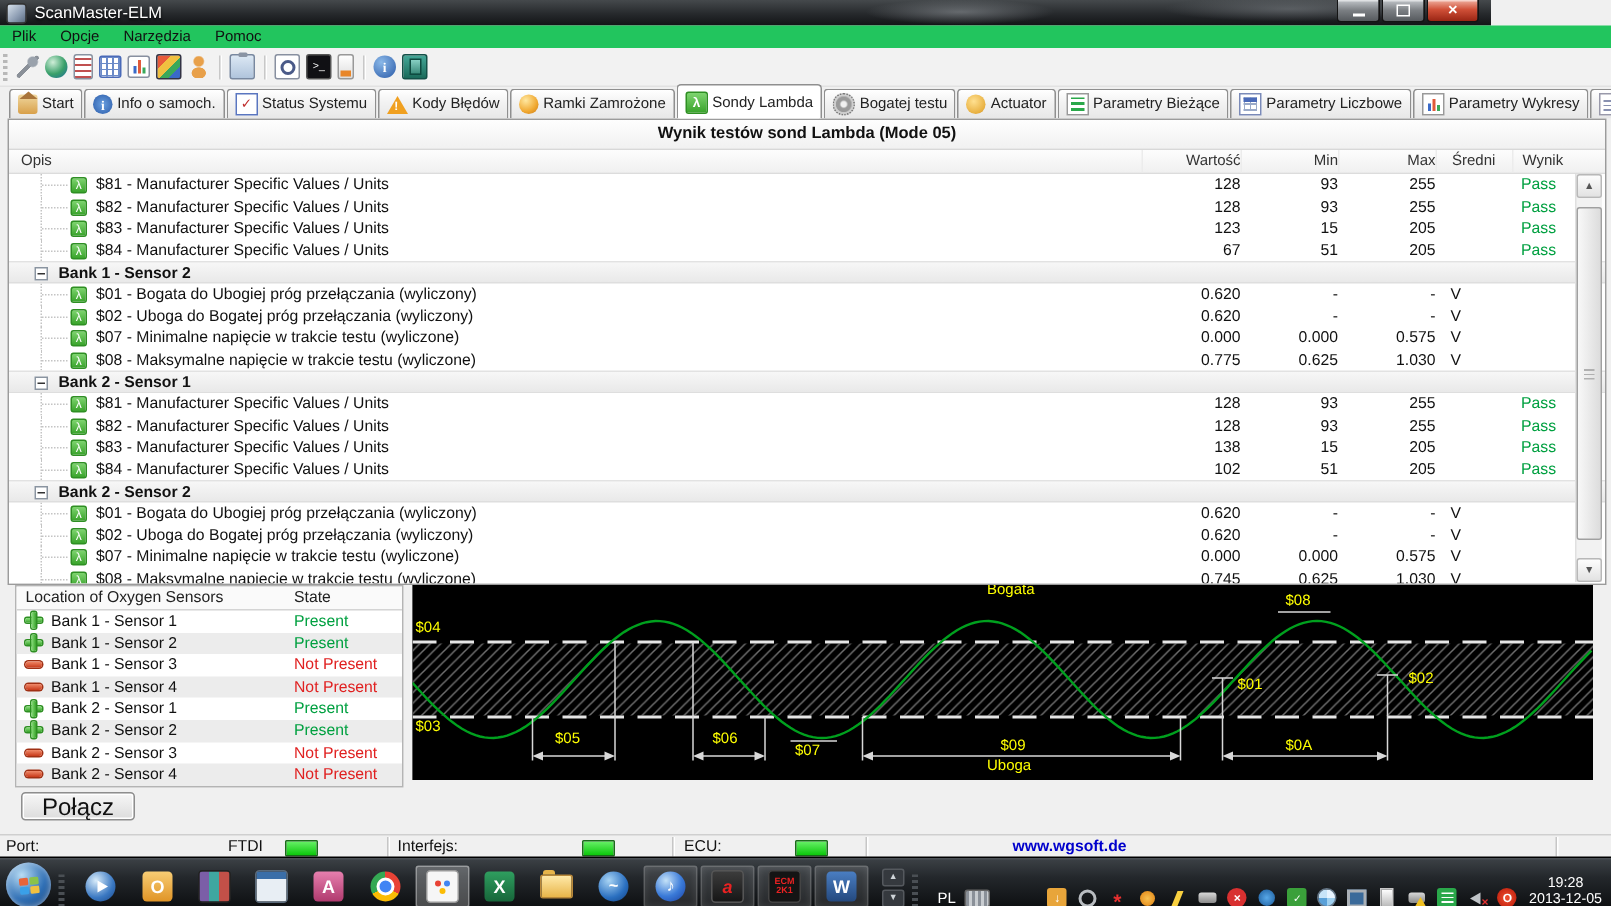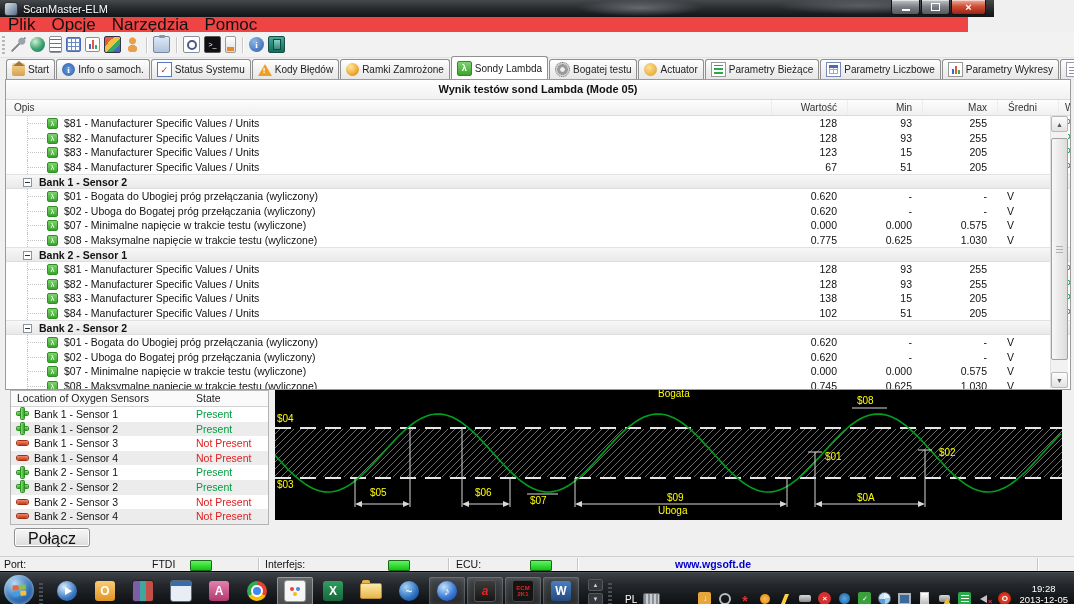--- a/index.html
+++ b/index.html
@@ -17,22 +17,22 @@
   .win-title{font-size:11px;text-shadow:0 1px 2px #000;}
   .winbtns{position:absolute;right:8px;top:0;display:flex;gap:1px;}
   .wb{width:27px;height:14px;border:1px solid #141414;border-top:none;border-radius:0 0 3px 3px;
     background:linear-gradient(#c2c6ca,#7a7e82 50%,#565a5e);box-shadow:inset 0 1px 0 rgba(255,255,255,.5);
     display:flex;align-items:center;justify-content:center;}
   .wb.close{width:33px;background:linear-gradient(#f0b0a0,#d05038 45%,#9a2514);}
   .wb.min::before{content:"";width:8px;height:2px;background:#fff;margin-top:5px;}
   .wb.res::before{content:"";width:7px;height:6px;border:1px solid #fff;}
   .wb.close::before{content:"×";color:#fff;font-size:11px;font-weight:bold;line-height:1;}
   
-  .menubar{position:absolute;left:0;top:17px;width:968px;height:15px;display:flex;align-items:center;
-    background:#ef4444;font-size:17px;color:#111;}
+  .menubar{position:absolute;left:0;top:17px;width:1074px;height:15px;display:flex;align-items:center;
+    background:#22c55e;font-size:10px;color:#111;}
   .menu-item{padding:0 8px;height:15px;line-height:15px;cursor:default;}
   .toolbar{position:absolute;left:0;top:32px;width:1074px;height:25px;background:#f2f2f2;
     display:flex;align-items:center;border-bottom:1px solid #e2e2e2;}
   .grip{width:3px;height:18px;margin:0 4px 0 2px;
     background:repeating-linear-gradient(0deg,#b8b8b8 0 2px,transparent 2px 4px);}
   .tb-sep{width:1px;height:16px;background:#c8c8c8;margin:0 4px;box-shadow:1px 0 0 #fff;}
   .tbi{width:15px;height:15px;margin:0 2px;position:relative;border-radius:2px;flex:none;
     display:flex;align-items:center;justify-content:center;}
   .tbi-connect{background:radial-gradient(circle at 72% 28%,#9aa2ac 0 3px,transparent 4px),
     linear-gradient(135deg,transparent 44%,#8a9098 44% 56%,transparent 56%);}
@@ -95,21 +95,21 @@
     linear-gradient(#3a6ac8,#3a6ac8),linear-gradient(#e05a3a,#e05a3a),linear-gradient(#3aa85a,#3aa85a);
     background-size:2px 5px,2px 8px,2px 4px;background-position:1px bottom,4px bottom,7px bottom;background-repeat:no-repeat;}
   .ti-config{background:#fff;border:1px solid #99a;}
   .ti-config::before{content:"";width:8px;height:9px;background:repeating-linear-gradient(0deg,#8890b0 0 1px,transparent 1px 3px);}
   .ti-config::after{content:"";position:absolute;right:0;bottom:0;width:4px;height:4px;border-radius:50%;background:#d03030;}
   
   .results-panel{position:absolute;left:5px;top:79px;width:1064px;height:309px;background:#fff;
     border:1px solid #9b9b9b;overflow:hidden;z-index:2;}
   .panel-title{height:19px;line-height:19px;text-align:center;font-weight:bold;font-size:11px;color:#111;
     background:linear-gradient(#fefefe,#f1f1f1);border-bottom:1px solid #d8d8d8;}
-  .rgrid{display:grid;grid-template-columns:755px 66px 65px 65px 51px 60px;gap:10px;}
+  .rgrid{display:grid;grid-template-columns:755px 66px 65px 65px 51px 60px;}
   .grid-head{height:15px;line-height:15px;background:linear-gradient(#fdfdfd,#f0f0f0);
     border-bottom:1px solid #dcdcdc;font-size:10px;color:#333;}
   .grid-head .cell{border-left:1px solid #ececec;}
   .grid-head .ch-desc{border-left:none;padding-left:8px;}
   .cw,.cm,.cx{text-align:right;}
   .cs{padding-left:10px;}
   .cy{padding-left:6px;}
   .rows{position:absolute;left:0;right:0;top:36px;bottom:0;overflow:hidden;background:#fff;}
   .rrow{height:14.6px;line-height:14.6px;font-size:10.5px;color:#111;position:relative;}
   .rrow .cell{overflow:hidden;white-space:nowrap;}

